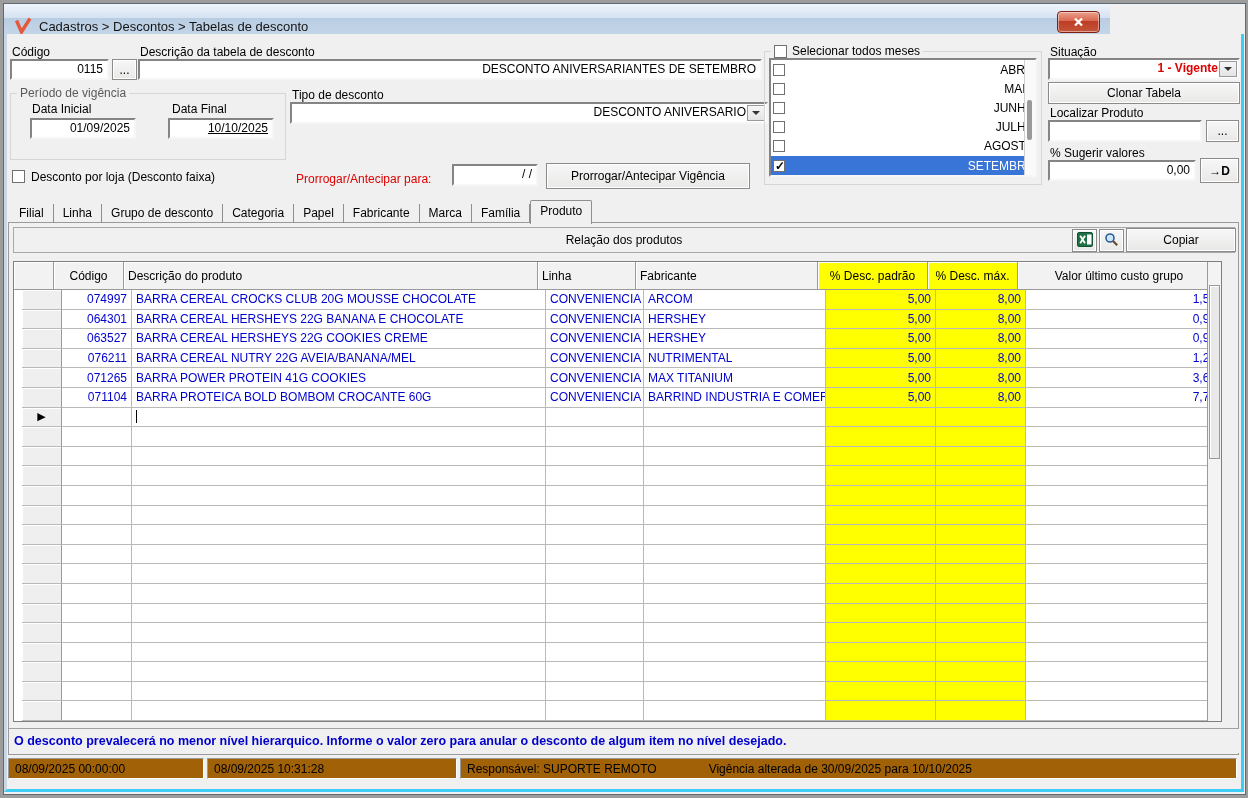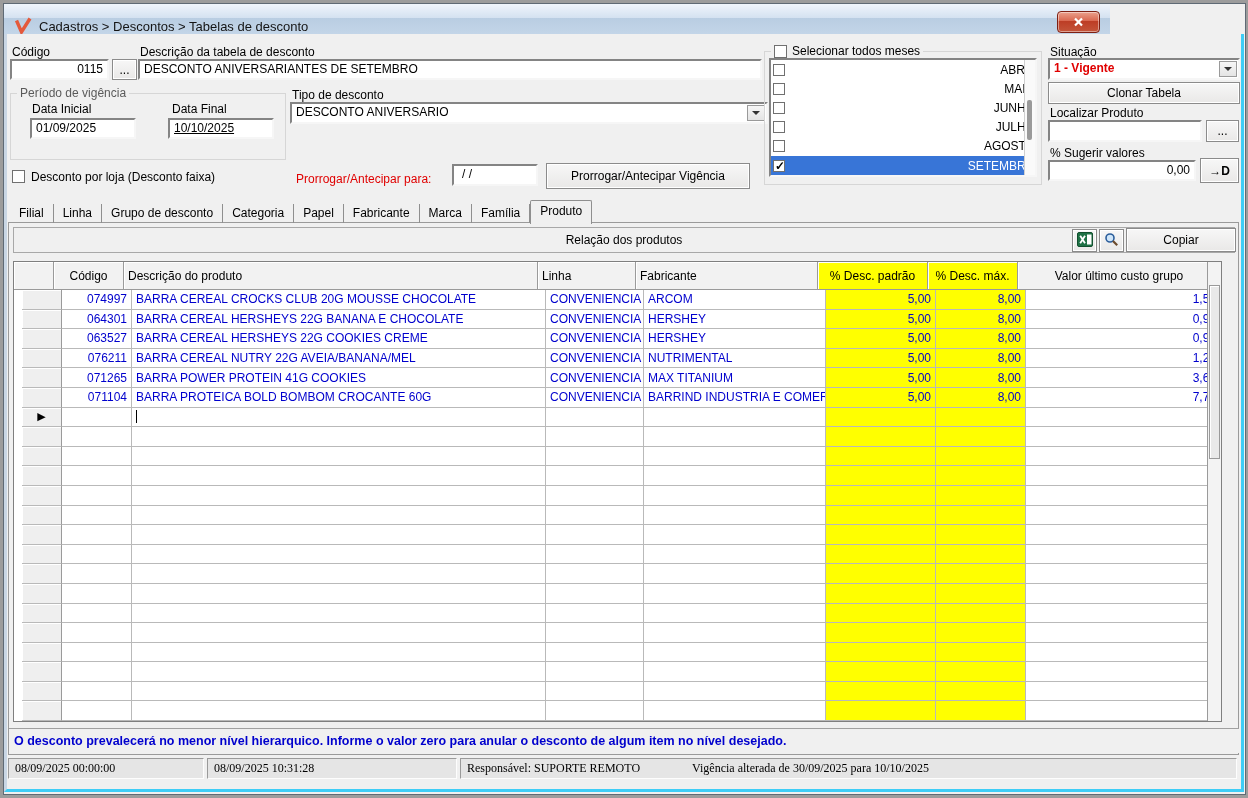--- a/index.html
+++ b/index.html
@@ -16,21 +16,21 @@
   .close-btn{position:absolute;right:10px;top:7px;width:41px;height:20px;border-radius:4px;
     background:linear-gradient(#eba08c,#d9674f 45%,#bd3d25 46%,#c4553a);
     border:1px solid #7e2013;box-shadow:inset 0 0 0 1px rgba(255,255,255,.45);
     display:flex;align-items:center;justify-content:center;cursor:pointer;}
   .client{position:absolute;left:4px;top:34px;width:1240px;height:758px;background:#f0f0f0;
     border-right:3px solid #3ecdf6;border-bottom:3px solid #3ecdf6;border-left:3px solid #c9d6e4;box-sizing:border-box;}
 
   
   .lbl{position:absolute;white-space:nowrap;}
   .inset3d{position:absolute;background:#fff;border:2px solid;border-color:#848484 #f6f6f6 #f6f6f6 #848484;box-sizing:border-box;
-    font-size:12px;line-height:17px;padding:0 4px;white-space:nowrap;overflow:hidden;}
+    font-size:12px;line-height:17px;padding:0 4px;white-space:nowrap;overflow:hidden;text-align:right;}
   .btn3d{position:absolute;background:linear-gradient(#f7f7f7,#e9e8e7);border:1px solid #8b8b8b;
     box-shadow:inset 0 0 0 1px #ffffff;box-sizing:border-box;display:flex;align-items:center;justify-content:center;
     font-size:12px;cursor:pointer;white-space:nowrap;}
   .r-align{text-align:right;}
   fieldset{position:absolute;margin:0;padding:0;border:1px groove #d6d6d6;box-sizing:border-box;}
   legend{font-size:12px;padding:0 3px;margin-left:6px;color:#5a5a5a;}
   .cb{width:13px;height:13px;background:#fff;border:1px solid #707070;box-sizing:border-box;position:relative;display:inline-block;flex:none;}
   .cb.checked::after{content:"\2713";position:absolute;left:1px;top:-2px;font-size:12px;font-weight:bold;color:#000;}
   .dd-btn{position:absolute;right:1px;top:1px;bottom:1px;width:16px;background:linear-gradient(#f6f6f6,#e4e4e4);
     border:1px solid #9a9a9a;display:flex;align-items:center;justify-content:center;cursor:pointer;}
@@ -80,21 +80,21 @@
   .month-item .cb{width:12px;height:12px;margin-right:4px;}
   .month-item.selected{background:#3875d7;color:#fff;}
   .mlist-scroll{position:absolute;right:0;top:0;bottom:0;width:10px;background:#fafafa;border-left:1px solid #d0d0d0;}
   .mlist-thumb{position:absolute;left:2px;width:5px;top:40px;height:40px;background:#9a9a9a;border-radius:2px;cursor:pointer;}
 
   
   .msgbar{position:absolute;left:9px;top:728px;width:1230px;height:25px;border-top:1px solid #a0a0a0;
     display:flex;align-items:center;padding-left:5px;box-sizing:border-box;color:#0000cd;font-weight:bold;font-size:12.5px;z-index:4;background:#f0f0f0;white-space:nowrap;overflow:hidden;}
   .statusbar{position:absolute;left:6px;top:757px;width:1233px;height:24px;z-index:4;}
   .st-cell{position:absolute;top:1px;height:21px;border:1px solid;border-color:#9a9a9a #fdfdfd #fdfdfd #9a9a9a;
-    box-sizing:border-box;display:flex;align-items:center;padding-left:6px;font-size:12px;background:#e5e5e5;white-space:nowrap;overflow:hidden;font-family:Liberation Serif, serif;}
+    box-sizing:border-box;display:flex;align-items:center;padding-left:6px;font-size:12px;background:#a16207;white-space:nowrap;overflow:hidden;}
 
   .red{color:#e00000;}
   .redbold{color:#e00000;font-weight:bold;}
 </style>
 </head>
 <body>
 
 <div class="app">
   <div class="window-frame"></div>
 

